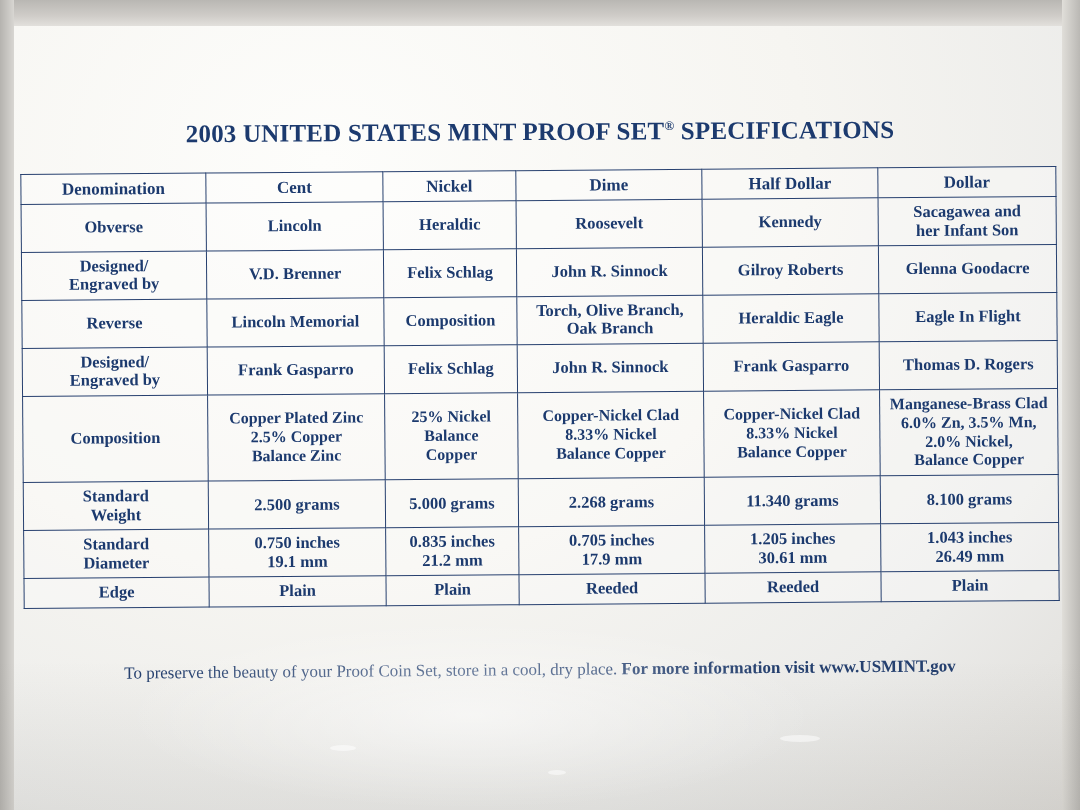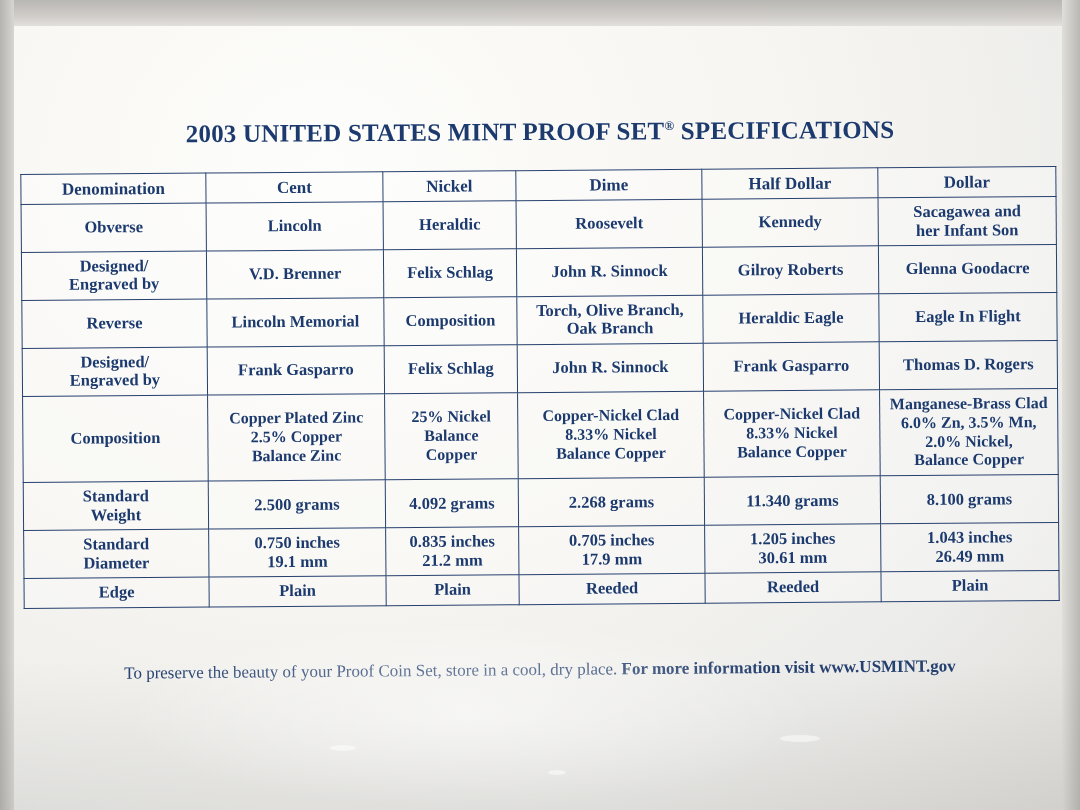--- a/index.html
+++ b/index.html
@@ -202,21 +202,21 @@
             <td class="rowlabel">Composition</td>
             <td class="comp tall">Copper Plated Zinc<br>2.5% Copper<br>Balance Zinc</td>
             <td class="comp tall">25% Nickel<br>Balance<br>Copper</td>
             <td class="comp tall">Copper-Nickel Clad<br>8.33% Nickel<br>Balance Copper</td>
             <td class="comp tall">Copper-Nickel Clad<br>8.33% Nickel<br>Balance Copper</td>
             <td class="comp tall">Manganese-Brass Clad<br>6.0% Zn, 3.5% Mn,<br>2.0% Nickel,<br>Balance Copper</td>
           </tr>
           <tr>
             <td class="rowlabel">Standard<br>Weight</td>
             <td>2.500 grams</td>
-            <td>4.092 grams</td>
+            <td>5.000 grams</td>
             <td>2.268 grams</td>
             <td>11.340 grams</td>
             <td>8.100 grams</td>
           </tr>
           <tr>
             <td class="rowlabel">Standard<br>Diameter</td>
             <td>0.750 inches<br>19.1 mm</td>
             <td>0.835 inches<br>21.2 mm</td>
             <td>0.705 inches<br>17.9 mm</td>
             <td>1.205 inches<br>30.61 mm</td>

